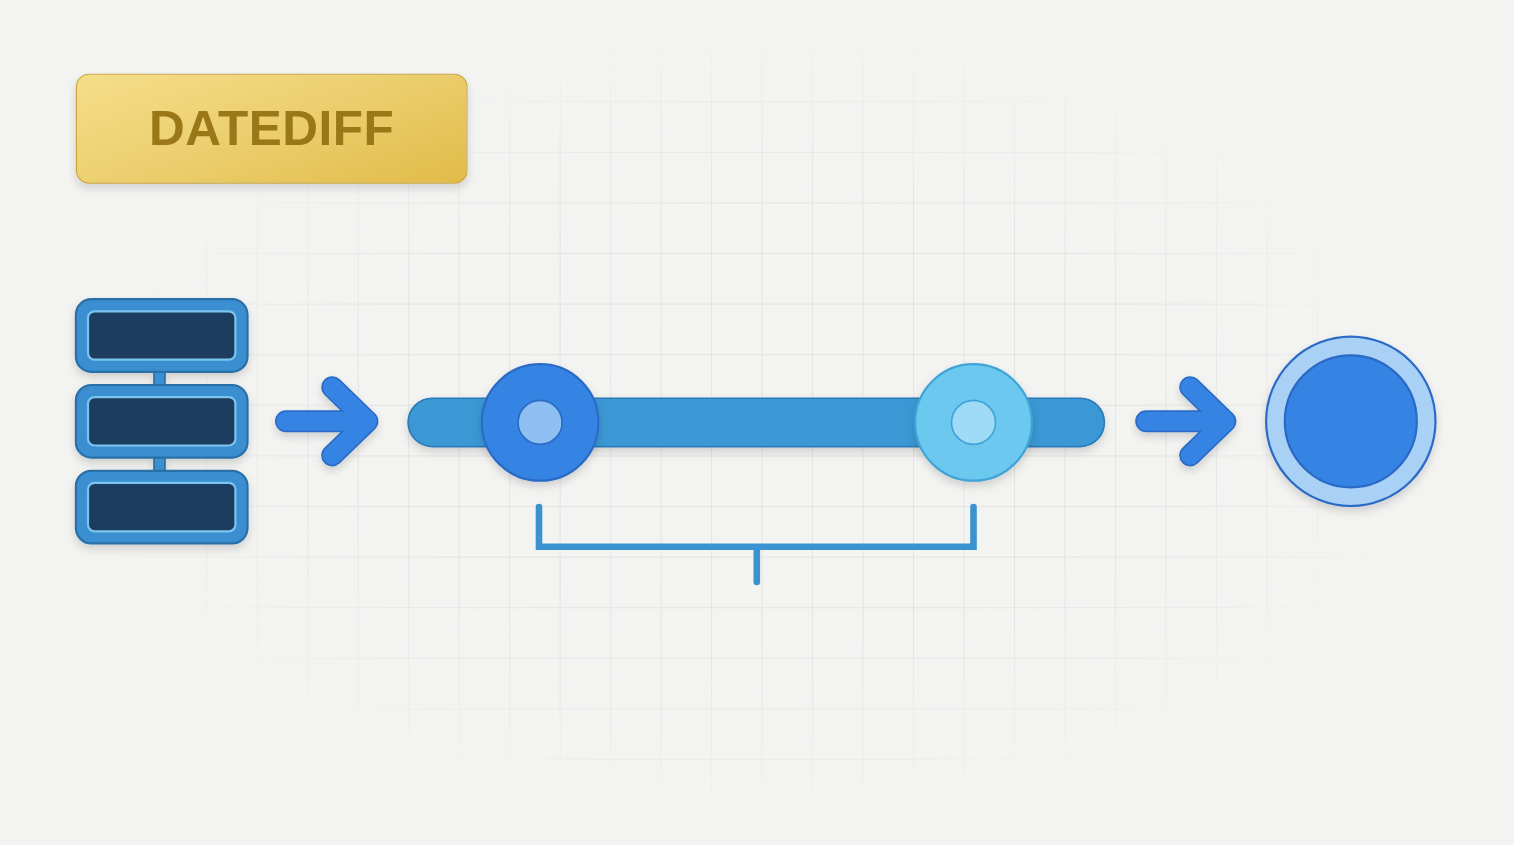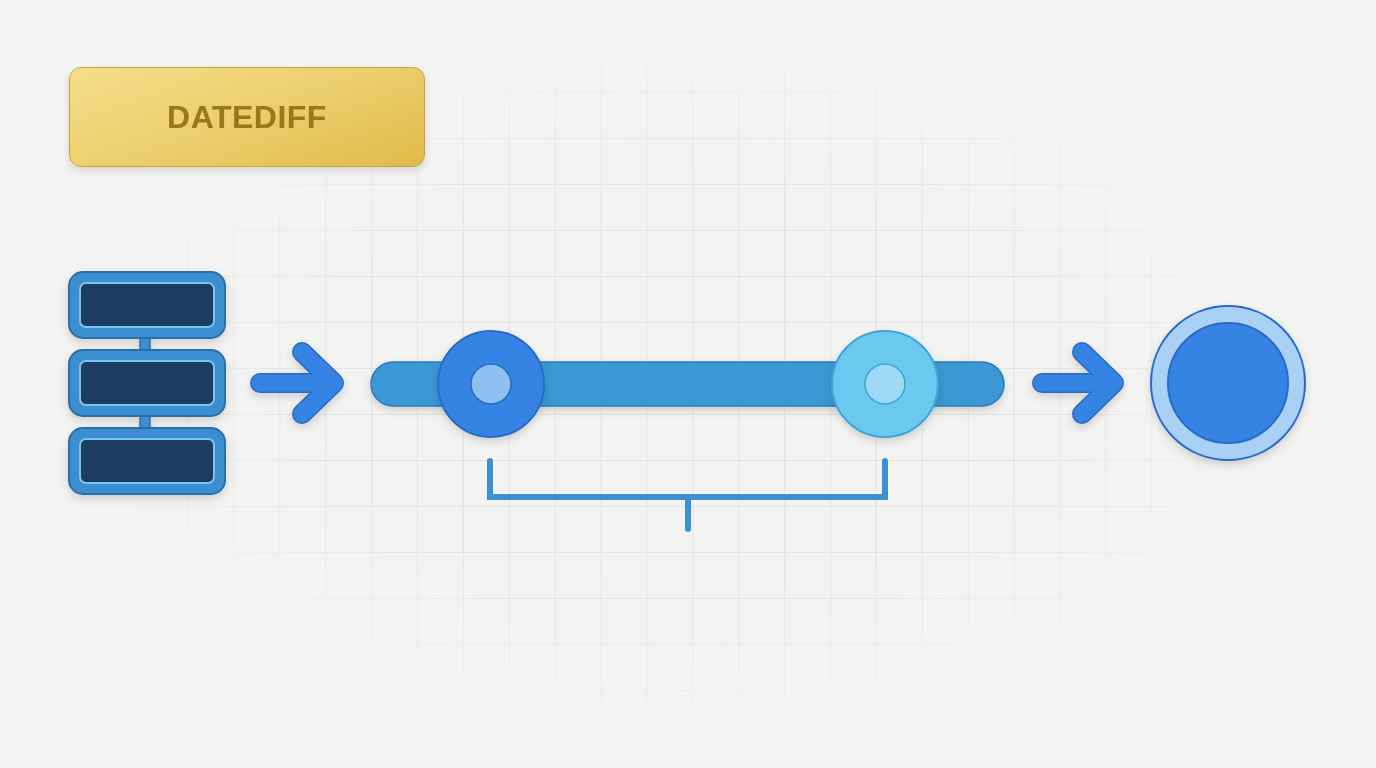--- a/index.html
+++ b/index.html
@@ -22,21 +22,21 @@
     .title-badge {
       position: absolute; left: 69px; top: 67px; width: 356px; height: 100px;
       border-radius: 12px;
       background: linear-gradient(160deg, #f5dd8a 0%, #ecd070 45%, #e2bb49 100%);
       border: 1.5px solid #c9a43c;
       box-shadow: 0 4px 8px rgba(0,0,0,0.12);
       display: flex; align-items: center; justify-content: center;
       box-sizing: border-box;
     }
     .title-badge span {
-      font-weight: bold; font-size: 32px; color: #9a7818; letter-spacing: 0.5px;
+      font-weight: bold; font-size: 45px; color: #9a7818; letter-spacing: 0.5px;
     }
     svg.diagram { position: absolute; left: 0; top: 0; }
   </style>
 </head>
 <body>
 
 <div class="grid"></div>
 
 <div class="title-badge">
   <span>DATEDIFF</span>

